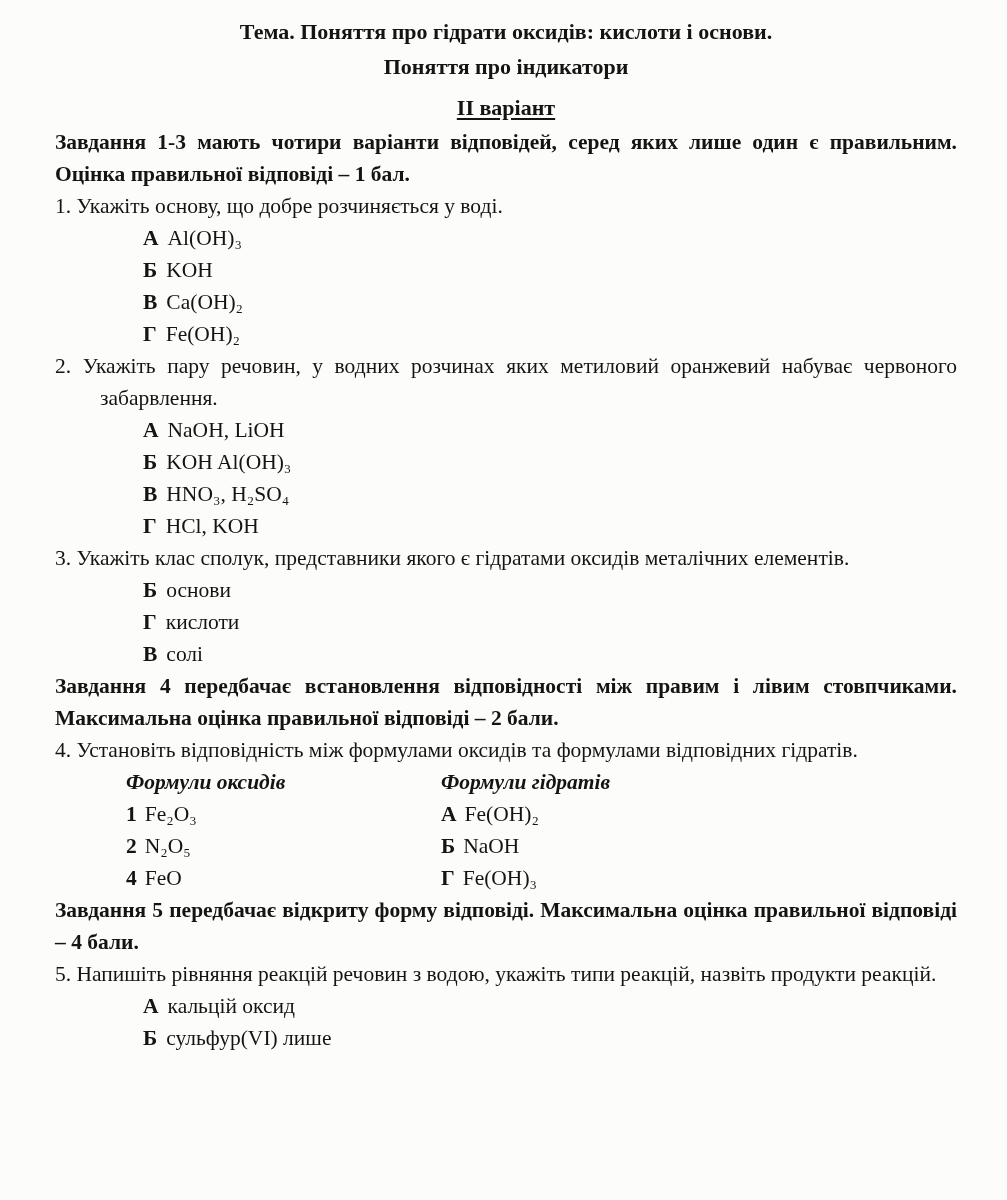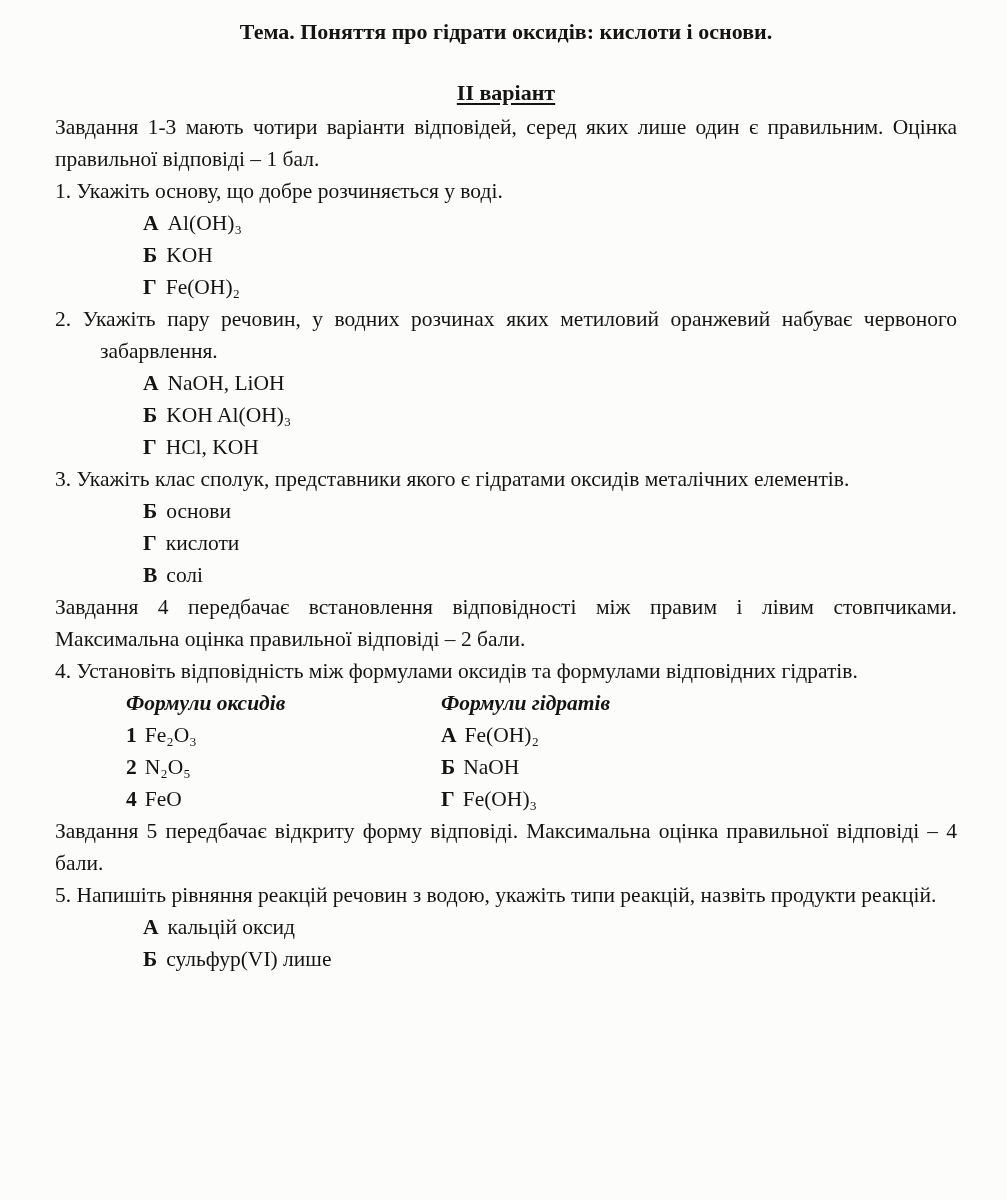--- a/index.html
+++ b/index.html
@@ -4,26 +4,26 @@
 <style>
   * { margin: 0; padding: 0; box-sizing: border-box; }
   html, body { width: 1007px; height: 1200px; overflow: hidden; }
   body {
     background: #fcfcfb;
     color: #151412;
     font-family: "Liberation Serif", "DejaVu Serif", "DejaVu Sans", serif;
   }
   .page { padding: 14px 50px 0 55px; }
 
-  .title-block { text-align: center; font-weight: 700; font-size: 22px; line-height: 35px; margin-bottom: 28px; }
+  .title-block { text-align: center; font-weight: 700; font-size: 22px; line-height: 35px; margin-bottom: 8px; }
   .variant { text-align: center; font-weight: 700; font-size: 22px; line-height: 32px; margin-bottom: 2px; }
   .variant span { text-decoration: underline; text-underline-offset: 3px; }
 
   .instruction {
-    font-weight: 400;
+    font-weight: 700;
     font-size: 21.5px;
     line-height: 32px;
     text-align: justify;
   }
   .question-text {
     font-size: 21.5px;
     line-height: 32px;
     text-align: justify;
     padding-left: 45px;
     text-indent: -45px;
@@ -41,39 +41,42 @@
   .match-header { font-weight: 700; font-style: italic; }
   .match-key { font-weight: 700; margin-right: 8px; }
 </style>
 </head>
 <body>
 
 <div class="page">
 
   <div class="title-block">
     <div>Тема. Поняття про гідрати оксидів: кислоти і основи.</div>
+    <div>Поняття про індикатори</div>
   </div>
 
   <div class="variant">
     <span>ІІ варіант</span>
   </div>
 
   <p class="instruction">Завдання 1-3 мають чотири варіанти відповідей, серед яких лише один є правильним. Оцінка правильної відповіді – 1 бал.</p>
 
   <div>
     <p class="question-text"><span>1.</span> <span>Укажіть основу, що добре розчиняється у воді.</span></p>
     <div class="option"><span class="option-letter">А</span><span>Al(OH)₃</span></div>
     <div class="option"><span class="option-letter">Б</span><span>KOH</span></div>
+    <div class="option"><span class="option-letter">В</span><span>Ca(OH)₂</span></div>
     <div class="option"><span class="option-letter">Г</span><span>Fe(OH)₂</span></div>
   </div>
 
   <div>
     <p class="question-text"><span>2.</span> <span>Укажіть пару речовин, у водних розчинах яких метиловий оранжевий набуває червоного забарвлення.</span></p>
     <div class="option"><span class="option-letter">А</span><span>NaOH, LiOH</span></div>
     <div class="option"><span class="option-letter">Б</span><span>KOH Al(OH)₃</span></div>
+    <div class="option"><span class="option-letter">В</span><span>HNO₃, H₂SO₄</span></div>
     <div class="option"><span class="option-letter">Г</span><span>HCl, KOH</span></div>
   </div>
 
   <div>
     <p class="question-text"><span>3.</span> <span>Укажіть клас сполук, представники якого є гідратами оксидів металічних елементів.</span></p>
     <div class="option"><span class="option-letter">Б</span><span>основи</span></div>
     <div class="option"><span class="option-letter">Г</span><span>кислоти</span></div>
     <div class="option"><span class="option-letter">В</span><span>солі</span></div>
   </div>
 

